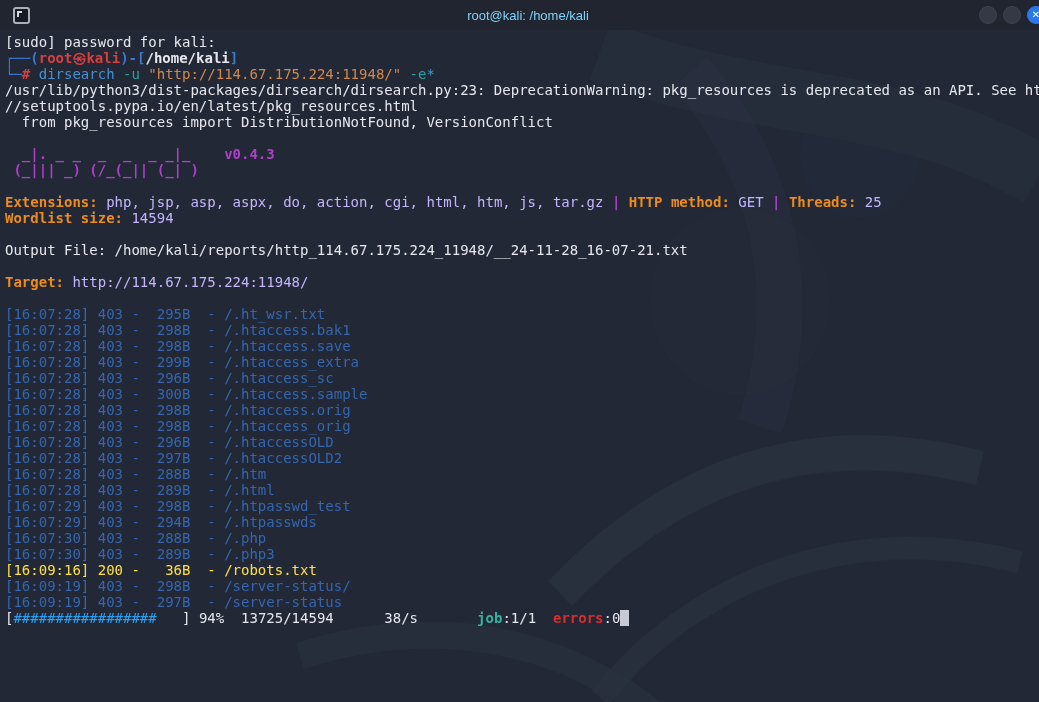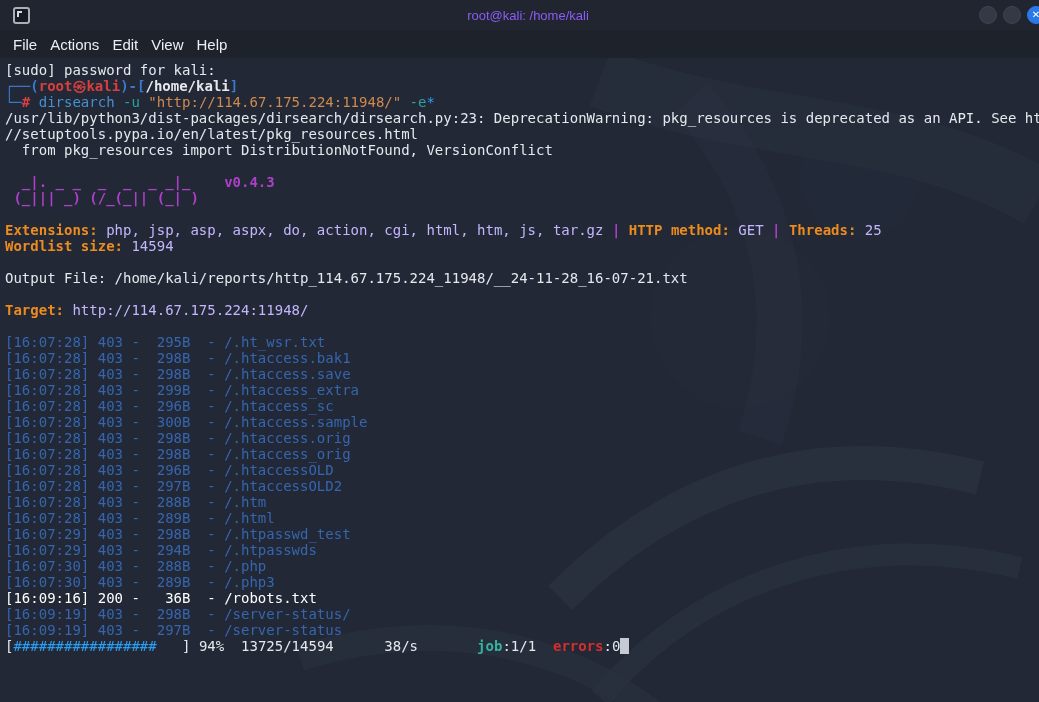--- a/index.html
+++ b/index.html
@@ -17,21 +17,21 @@
     border-radius:3px; background:#161a22; position:relative;
   }
   .term-icon::before {
     content:""; position:absolute; left:2px; top:2px; width:5px; height:2px; background:#d6dae0;
   }
   .term-icon::after {
     content:""; position:absolute; left:2px; top:2px; width:2px; height:6px; background:#d6dae0;
   }
   .title-text {
     position:absolute; left:17px; right:0; text-align:center;
-    font-family:"Liberation Sans", sans-serif; font-size:13px; color:#8b5cf6;
+    font-family:"Liberation Sans", sans-serif; font-size:13px; color:#7dd3fc;
   }
   .win-buttons { position:absolute; right:-6px; top:6px; display:flex; gap:6px; }
   .win-btn { width:18px; height:18px; border-radius:50%; background:#343945; border:1px solid #3e4450; }
   .win-btn.close {
     background:#2b79e8; border-color:#2b79e8; color:#fff; font-size:10px; line-height:16px;
     text-align:center; font-family:"DejaVu Sans", sans-serif;
   }
 
   
   .menubar {
@@ -57,47 +57,40 @@
   .c-red     { color:#d84040; font-weight:bold; }
   .c-frame   { color:#3c78cc; }
   .c-cmd     { color:#4690d0; }
   .c-opt     { color:#27a3a3; }
   .c-str     { color:#cf8a4e; }
   .c-glob    { color:#2d9ff2; }
   .c-magenta { color:#ad3fc9; font-weight:bold; }
   .c-orange  { color:#ec8c1e; font-weight:bold;text-align:center; }
   .c-blue    { color:#c4b5fd; font-weight:normal; }
   .res-forbidden { color:#3566ae; }
-  .res-ok        { color:#ffffff; }
+  .res-ok        { color:#fde047; }
   .c-job    { color:#37b2a0; font-weight:bold; }
   .c-errors { color:#d32f2f; font-weight:bold; }
   .cursor   { background:#c5cad5; color:#c5cad5; }
 </style>
 </head>
 <body>
 
 <div class="window">
 
   <div class="titlebar">
     <div class="term-icon"></div>
     <div class="title-text">root@kali: /home/kali</div>
     <div class="win-buttons">
       <div class="win-btn"></div>
       <div class="win-btn"></div>
       <div class="win-btn close">✕</div>
     </div>
   </div>
 
-  <div class="menubar">
-      <span class="menu-item">File</span>
-      <span class="menu-item">Actions</span>
-      <span class="menu-item">Edit</span>
-      <span class="menu-item">View</span>
-      <span class="menu-item">Help</span>
-    </div>
 
   <div class="terminal">
     <svg class="watermark" viewBox="0 0 1039 644" preserveAspectRatio="none">
       <g fill="none" stroke="#2c3442" opacity="0.85">
         <path d="M600 20 C760 80 900 60 1039 140" stroke-width="60" opacity="0.5"></path>
         <path d="M560 540 C680 420 820 380 980 420" stroke-width="34" opacity="0.8"></path>
         <path d="M600 640 C700 520 860 470 1020 510" stroke-width="22" opacity="0.7"></path>
         <path d="M690 40 C780 140 800 260 760 380" stroke-width="46" opacity="0.45"></path>
         <path d="M300 600 C430 560 560 580 660 660" stroke-width="26" opacity="0.6"></path>
       </g>

